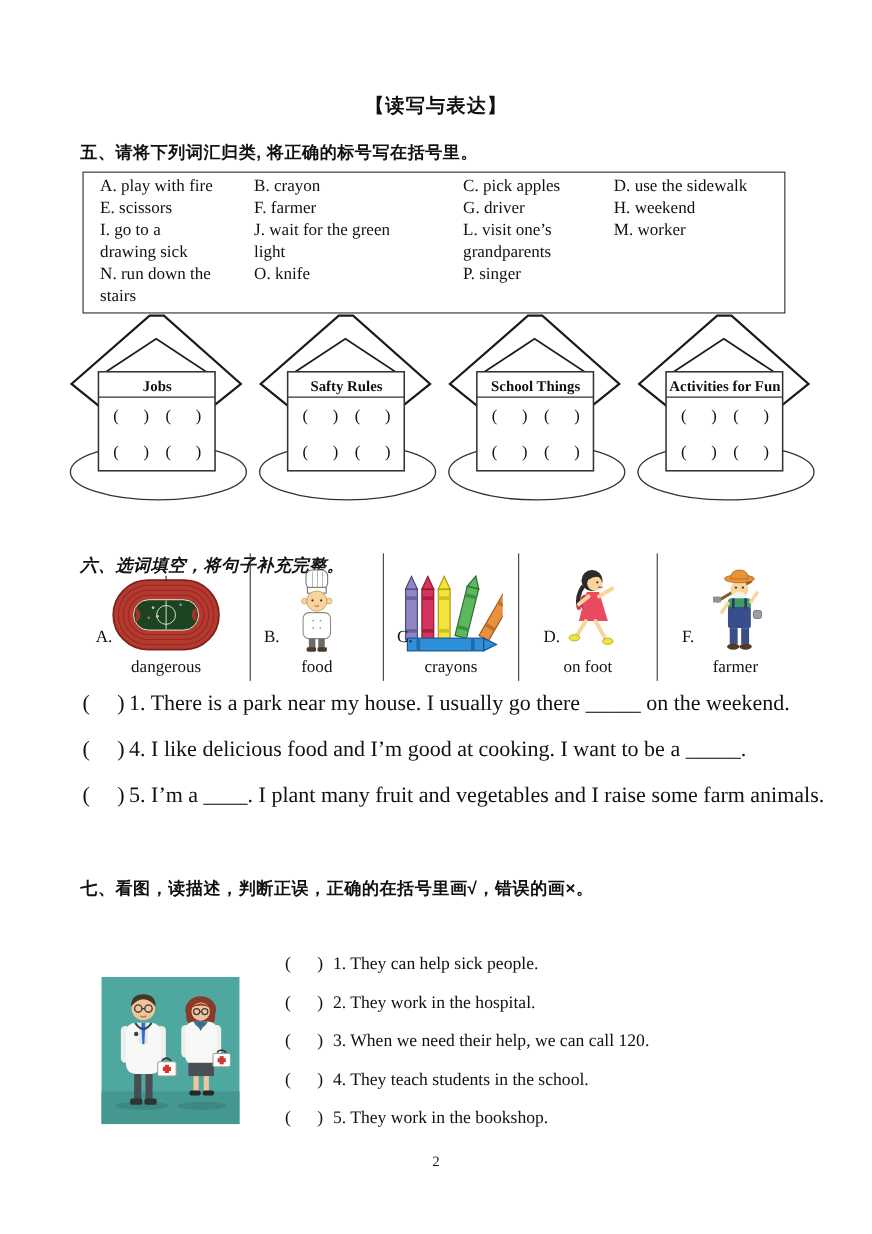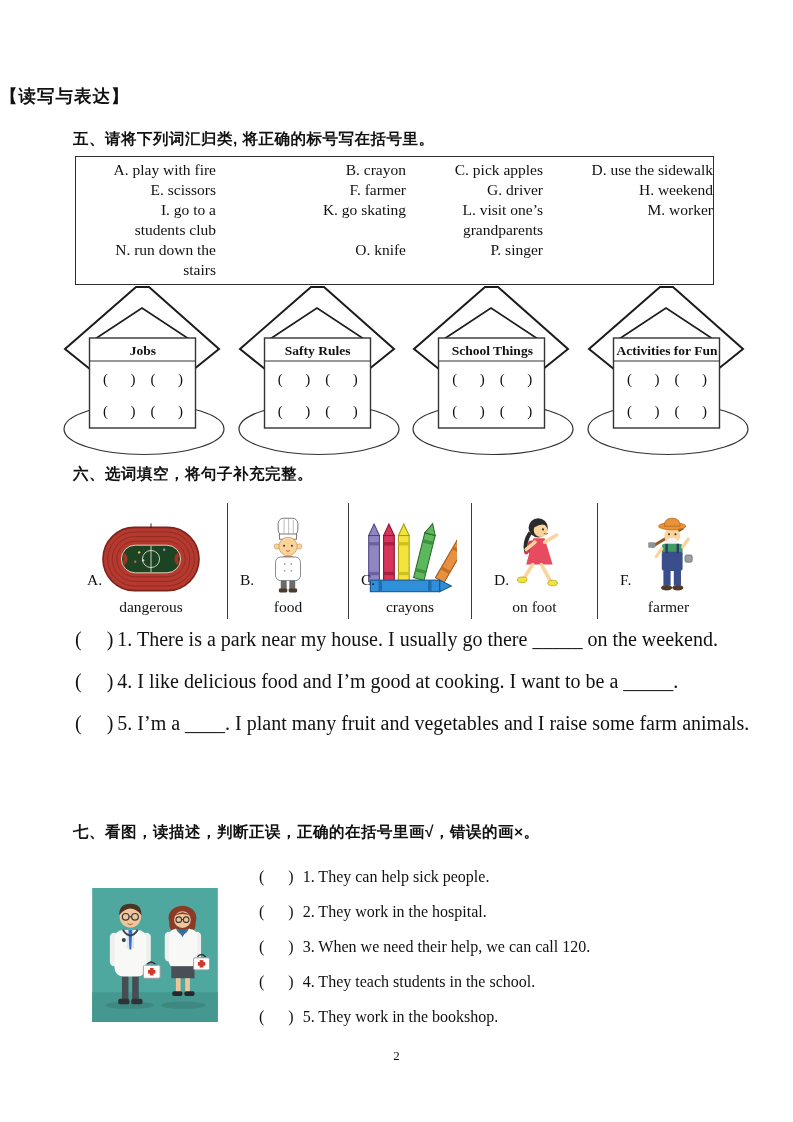--- a/index.html
+++ b/index.html
@@ -1,33 +1,33 @@
 <!DOCTYPE html>
 <html><head>
 <meta charset="utf-8">
 <style>
   html,body{margin:0;padding:0;background:#ffffff;}
   .page{position:relative;width:793px;height:1122px;background:#ffffff;overflow:hidden;
         font-family:"Liberation Serif",serif;color:#111;}
   .hei{font-family:"Liberation Sans",sans-serif;font-weight:bold;}
   .serif{font-family:"Liberation Serif",serif;}
 
-  .title{position:absolute;top:84px;left:0;width:100%;
+  .title{position:absolute;top:84px;left:0;width:100%;text-align:center;
          font-size:17.5px;letter-spacing:1px;}
   .sec-head{position:absolute;left:73px;font-size:15.5px;letter-spacing:.5px;}
-  #s5h{top:129px;} #s6h{top:464px;} #s7h{top:822px;}
+  #s5h{top:129px;} #s6h{top:504px;font-style:italic;} #s7h{top:798px;}
 
   
   .wtable{position:absolute;left:75px;top:156px;width:637px;border:1.4px solid #2b2b2b;
           display:grid;grid-template-columns:140px 190px 137px 170px;
           font-size:15.5px;line-height:20px;padding:3px 0 4px 0;background:#fff;}
-  .wtable .cell{padding-left:15px;white-space:pre-line;text-align:right;}
-
-  
-  .houses{position:absolute;left:56px;top:281px;width:696px;display:flex;justify-content:space-between;}
+  .wtable .cell{padding-left:15px;white-space:pre-line;}
+
+  
+  .houses{position:absolute;left:56px;top:281px;width:696px;display:flex;}
   .house{position:relative;width:172px;height:178px;}
   .house svg{position:absolute;left:0;top:0;}
   .htitle{position:absolute;left:34px;top:59px;width:106px;height:21px;text-align:center;
           font-weight:bold;font-size:13.5px;line-height:21px;}
   .hbr{position:absolute;left:34px;width:106px;text-align:center;font-size:15px;line-height:20px;white-space:pre;}
   .hbr.r1{top:88px;} .hbr.r2{top:120px;}
 
   
   .wordbank{position:absolute;left:75px;top:503px;height:116px;display:flex;}
   .wbcell{position:relative;height:116px;display:flex;flex-direction:column;align-items:center;}
@@ -64,22 +64,23 @@
   <div class="wtable">
     <div class="cell">A. play with fire</div>
     <div class="cell">B. crayon</div>
     <div class="cell">C. pick apples</div>
     <div class="cell">D. use the sidewalk</div>
     <div class="cell">E. scissors</div>
     <div class="cell">F. farmer</div>
     <div class="cell">G. driver</div>
     <div class="cell">H. weekend</div>
     <div class="cell">I. go to a
-students club</div>
-    <div class="cell">K. go skating</div>
+drawing sick</div>
+    <div class="cell">J. wait for the green
+light</div>
     <div class="cell">L. visit one’s
 grandparents</div>
     <div class="cell">M. worker</div>
     <div class="cell">N. run down the stairs</div>
     <div class="cell">O. knife</div>
     <div class="cell">P. singer</div>
   </div>
 
   <div class="houses">
 

